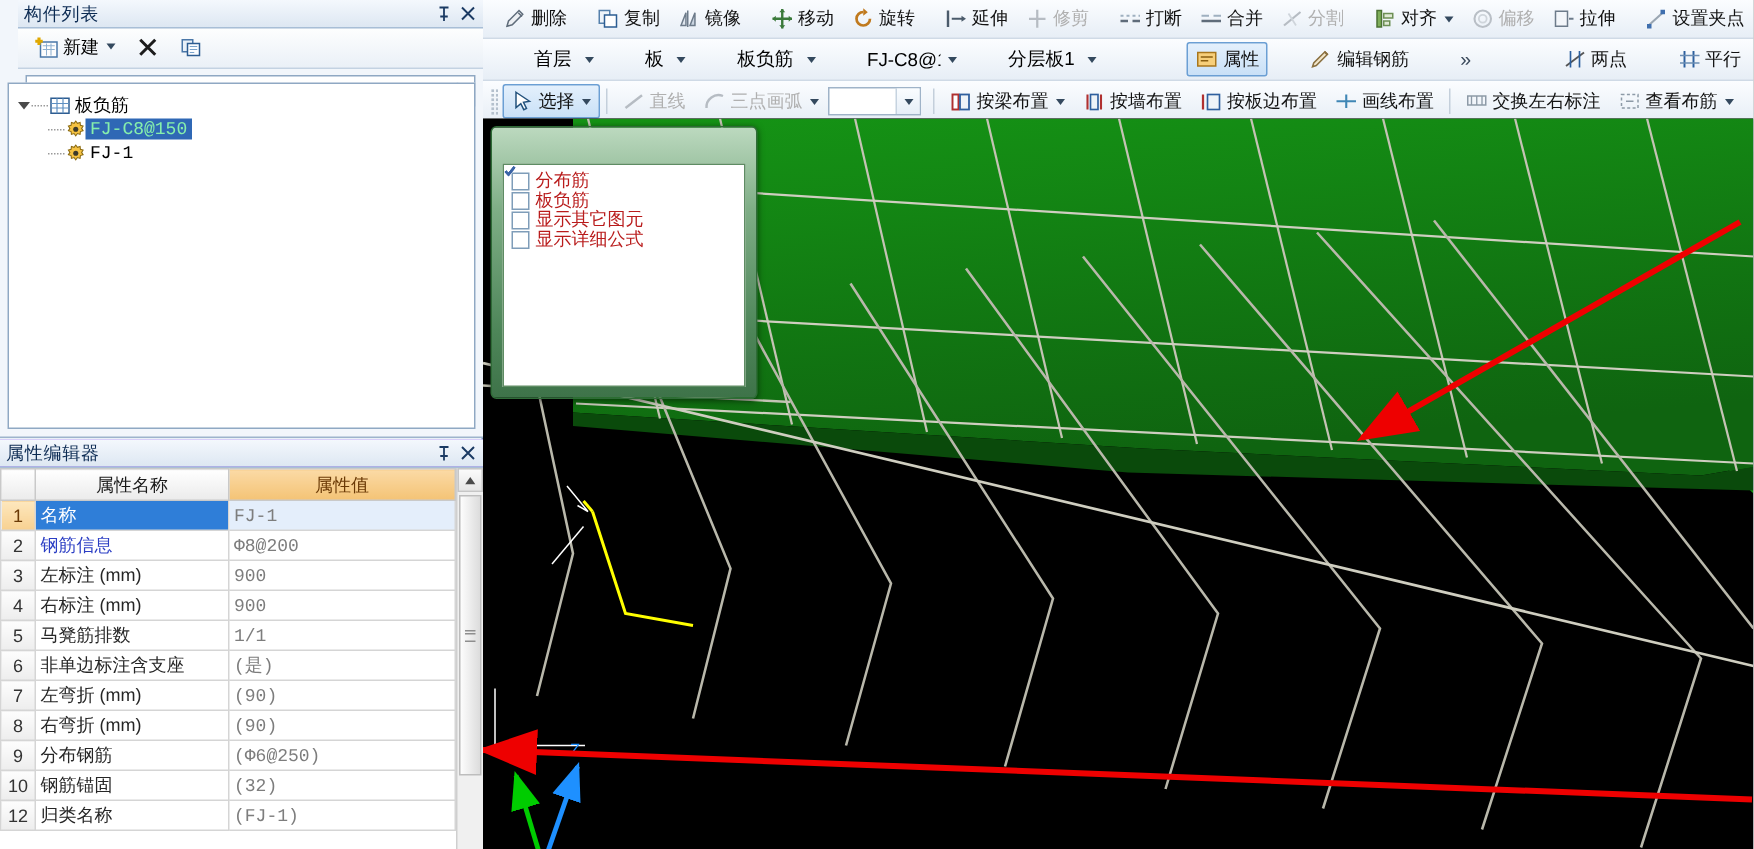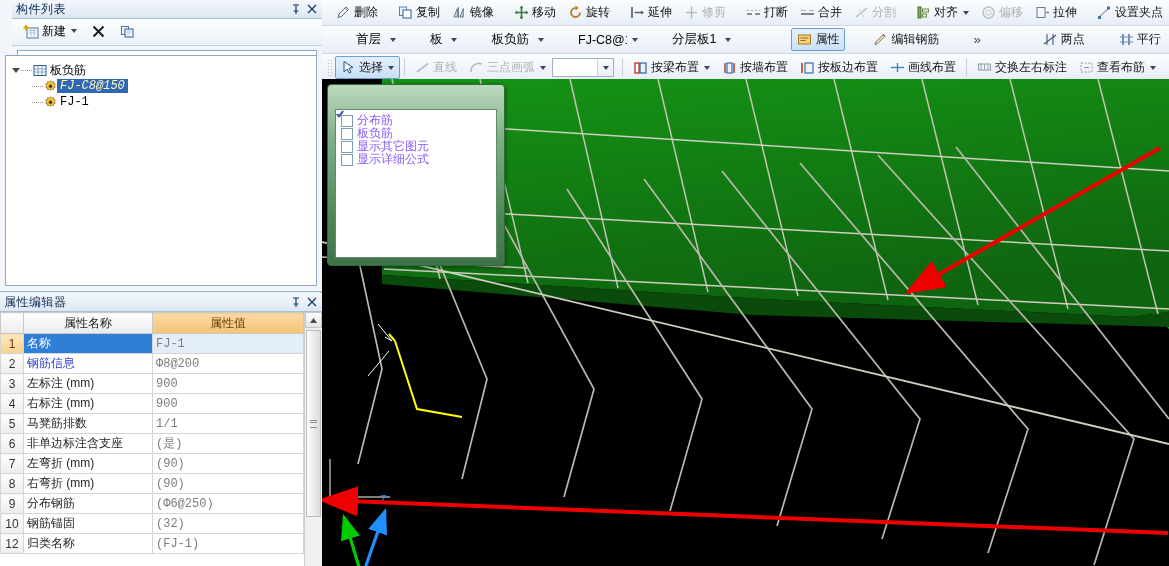--- a/index.html
+++ b/index.html
@@ -31,21 +31,21 @@
               display:flex;align-items:center;box-sizing:border-box;}
   #search-row input{flex:1;border:0;outline:0;font-size:12px;padding:0 5px;color:#333;
                     font-family:"Liberation Sans",sans-serif;background:transparent;}
   #search-row input::placeholder{color:#9aa4ad;}
   .mag{width:20px;height:19px;display:flex;align-items:center;justify-content:center;cursor:pointer;}
   #tree{position:absolute;left:5px;top:55px;right:5px;bottom:5px;background:#fff;
         border:1px solid #8fa8c3;overflow:hidden;box-sizing:border-box;padding:6px 0 0 0;}
   .tnode{display:flex;align-items:center;height:16px;font-size:12px;padding-left:4px;white-space:nowrap;}
   .tnode.child{padding-left:26px;}
   .tlabel{padding:0 3px;line-height:14px;}
-  .tlabel.sel{background:#2f68b5;color:#fef9c3;font-style:italic;}
+  .tlabel.sel{background:#2f68b5;color:#86efac;}
   .expander{width:11px;height:11px;display:flex;align-items:center;justify-content:center;}
   .tri{width:0;height:0;border-top:4px solid transparent;border-bottom:4px solid transparent;
        border-left:5px solid #4a4a4a;}
   .tri.open{border-left:4px solid transparent;border-right:4px solid transparent;
             border-top:5px solid #4a4a4a;border-bottom:0;}
   .dots{width:11px;border-top:1px dotted #9a9a9a;margin-right:1px;}
   .mono{font-family:"Liberation Mono","DejaVu Sans Mono",monospace;}
 
   
   #prop-editor{position:absolute;left:0;top:293px;width:322px;height:273px;background:#8b5cf6;box-sizing:border-box;}
@@ -107,21 +107,21 @@
 
   
   #rebar-panel{position:absolute;left:5px;top:5px;width:178px;height:182px;
                border:1px solid #2f6b37;border-radius:4px;
                background:linear-gradient(#bcd9bf,#7fae86 30%,#4e8659 75%,#3e7349);
                box-shadow:0 1px 4px rgba(0,0,0,.5);box-sizing:border-box;z-index:20;}
   #rebar-panel .rp-title{height:22px;display:flex;align-items:center;padding:0 6px;
                          font-size:12.5px;color:#0c210f;}
   #rebar-panel .rp-body{position:absolute;left:7px;top:24px;right:7px;bottom:7px;background:#fff;
                         border:1px solid #5e8c63;box-sizing:border-box;padding:4px 5px;}
-  .ckrow{display:flex;align-items:center;gap:4px;height:13px;font-size:12px;color:#8b5cf6;}
+  .ckrow{display:flex;align-items:center;gap:4px;height:13px;font-size:12px;color:#b91c1c;}
   .ckbox{width:10px;height:10px;border:1px solid #7f9db9;background:#fff;
          display:flex;align-items:center;justify-content:center;flex:none;cursor:pointer;}
   .ckbox svg{display:block;}
 
   .ico{display:inline-flex;align-items:center;justify-content:center;flex:none;}
 </style>
 </head>
 <body>
 
 <div id="app">

